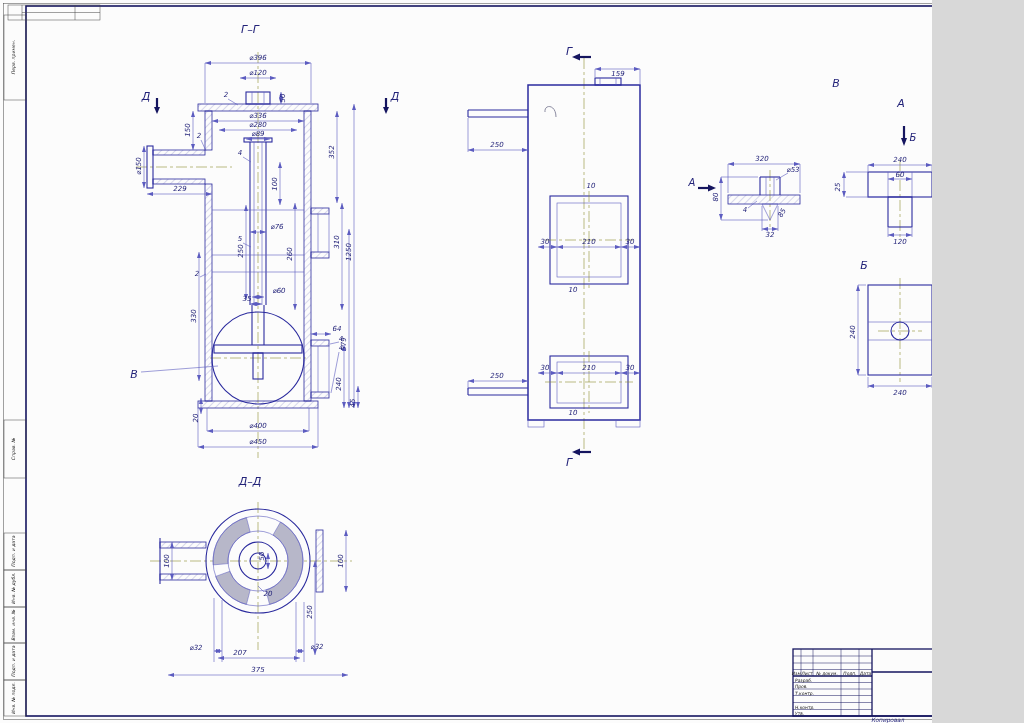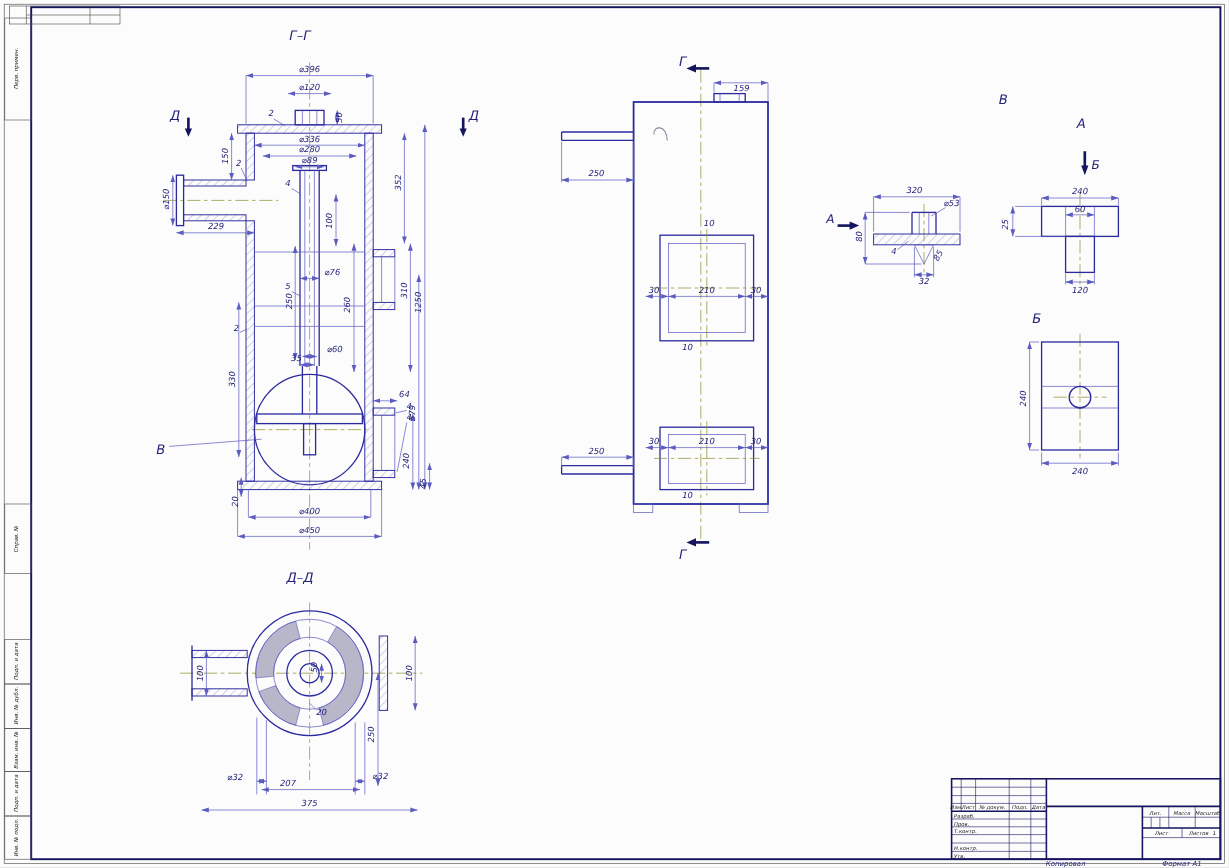--- a/index.html
+++ b/index.html
@@ -1,16 +1,16 @@
 <!DOCTYPE html>
 <html><head>
 <meta charset="utf-8">
 <style>
   html,body{margin:0;padding:0;background:#d8d8d8;}
-  .sheet{position:relative;width:1024px;height:723px;background:#fcfcfc;overflow:hidden;font-family:"DejaVu Sans",sans-serif;}
+  .sheet{position:relative;width:932px;height:723px;background:#fcfcfc;overflow:hidden;font-family:"DejaVu Sans",sans-serif;}
   svg{position:absolute;left:0;top:0;}
   .c  {stroke:#2b2b9e;stroke-width:1.5;fill:none;stroke-linecap:square;}
   .c2 {stroke:#2b2b9e;stroke-width:1.1;fill:none;}
   .t  {stroke:#5c5cc0;stroke-width:0.6;fill:none;}
   .dim{stroke:#5c5cc0;stroke-width:0.6;fill:none;marker-start:url(#ar);marker-end:url(#ar);}
   .cl {stroke:#8f8f2f;stroke-width:0.6;fill:none;stroke-dasharray:11 3 3 3;}
   .sec{stroke:#15155f;stroke-width:2.2;fill:none;}
   .fr {stroke:#15155f;fill:none;}
   .tk {stroke:#15155f;stroke-width:1.3;fill:none;}
   .tn {stroke:#15155f;stroke-width:0.5;fill:none;}

